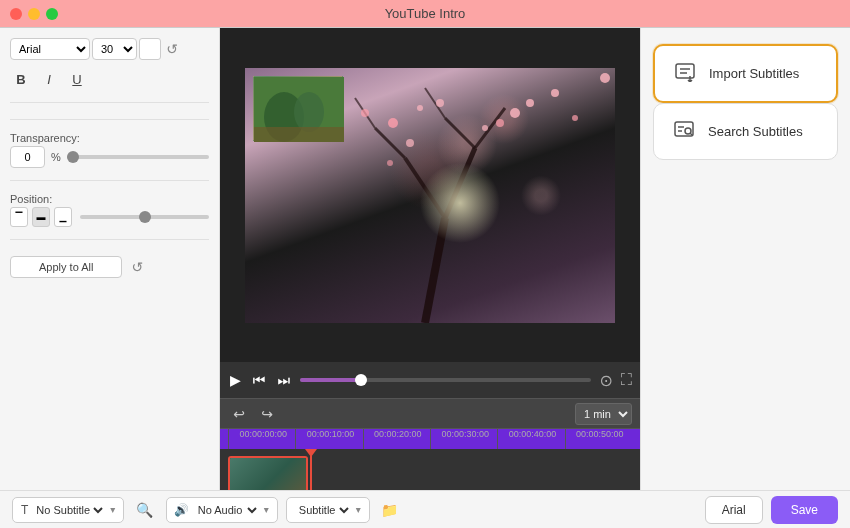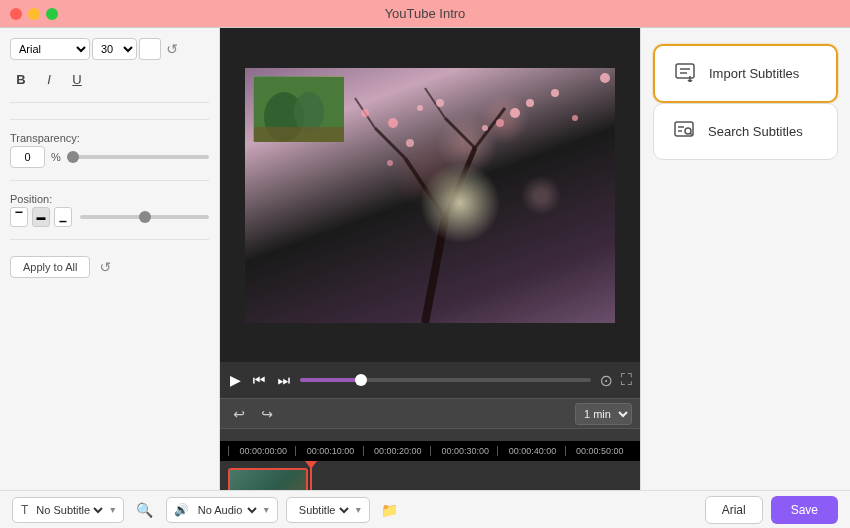--- a/index.html
+++ b/index.html
@@ -180,21 +180,21 @@
     .apply-row {
       display: flex;
       align-items: center;
       gap: 6px;
       margin-top: 4px;
     }
     .apply-btn {
       background: white;
       border: 1px solid #ccc;
       border-radius: 4px;
-      padding: 4px 12px;
+      padding: 4px 28px;
       font-size: 11px;
       cursor: pointer;
       color: #444;
     }
 
     
     .timeline-toolbar {
       display: flex;
       align-items: center;
       gap: 6px;
@@ -375,27 +375,25 @@
       border: 1px solid #666;
       border-radius: 3px;
       color: #eee;
       font-size: 11px;
       padding: 2px 4px;
       height: 22px;
     }
 
     .timeline-ruler {
       height: 20px;
-      background: #000000;
-      display: flex;
-      align-items: center;
+      background: #6d28d9;
+      display: flex;
       padding: 0 8px;
       position: relative;
       overflow: hidden;
-      margin-top: 12px;
     }
     .ruler-marks {
       display: flex;
       width: 100%;
       position: relative;
     }
     .ruler-mark {
       flex: 1;
       font-size: 9px;
       color: #aaa;

